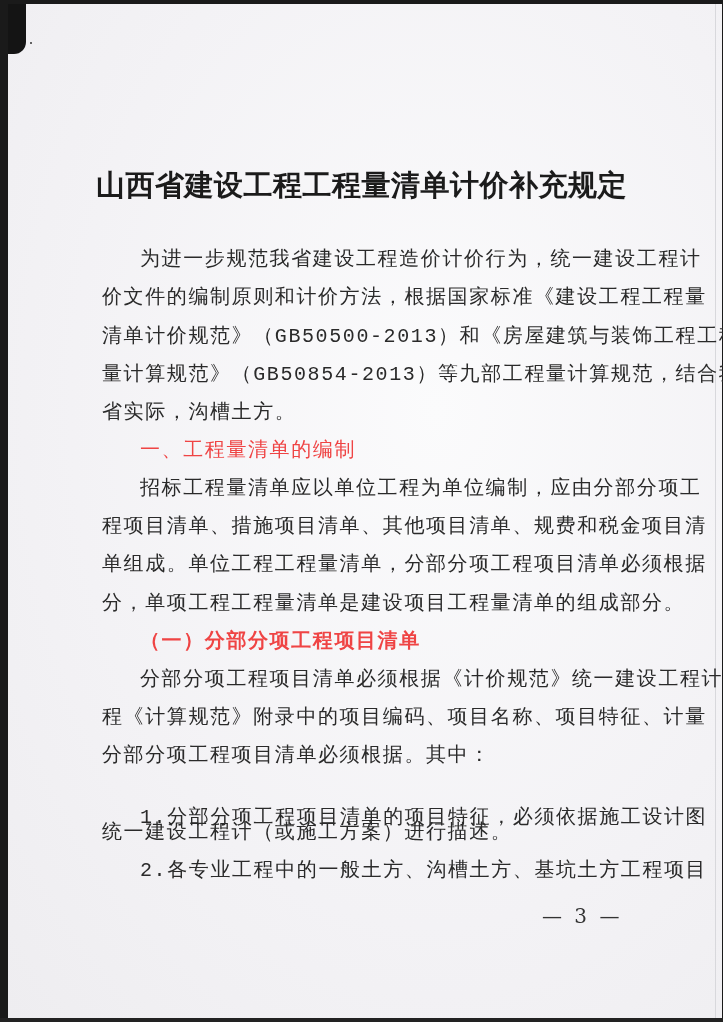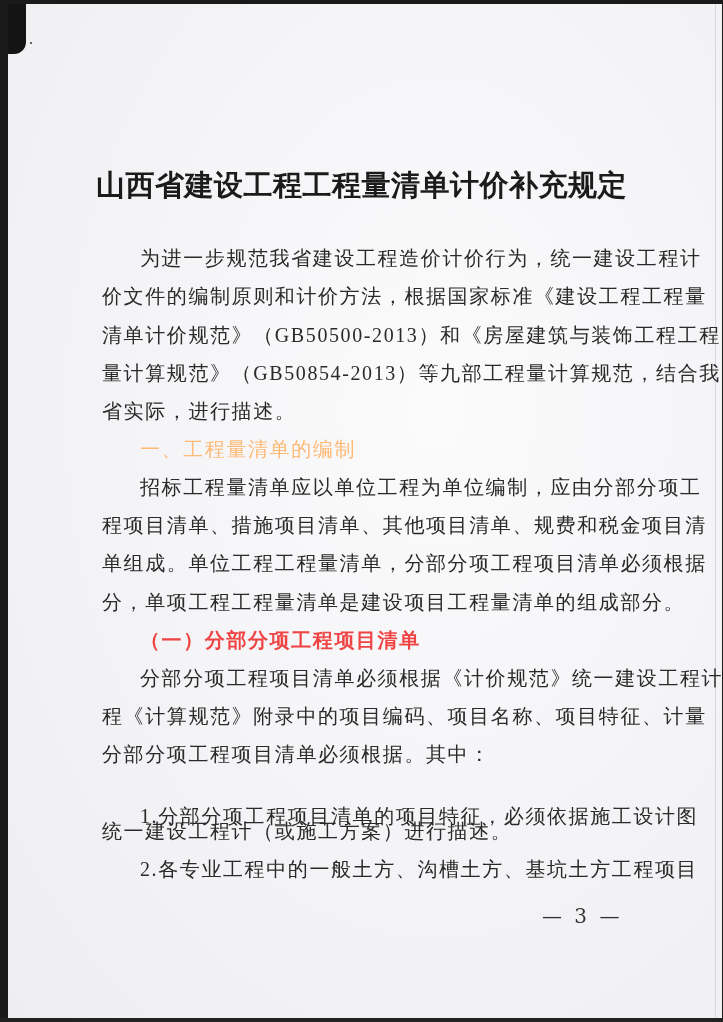--- a/index.html
+++ b/index.html
@@ -22,24 +22,24 @@
     }
     .speck { position: absolute; left: 22px; top: 38px; width: 2px; height: 2px; background: #333; border-radius: 1px; }
     .title {
       position: absolute; left: 0; width: 723px; top: 166px; text-align: center;
       font-size: 29px; font-weight: bold; color: #1b1b1b; letter-spacing: 0.5px;
       font-family: "DejaVu Serif", "Liberation Serif", serif;
     }
     .line {
       position: absolute; left: 102px; font-size: 20px; color: #2a2a2a;
       white-space: nowrap; letter-spacing: 1.6px;
-      font-family: Liberation Serif, serif;
+      font-family: Liberation Mono, monospace;
     }
     .indent { left: 140px; }
-    .heading { font-weight: normal; color: #fdba74; }
+    .heading { font-weight: normal; color: #ef4444; }
     .bold { font-weight: bold; color: #ef4444; }
     .page-number {
       position: absolute; left: 542px; top: 904px; font-size: 20px; color: #333;
       font-family: "DejaVu Serif", "Liberation Serif", serif; letter-spacing: 3px;
     }
     .bottom-edge { position: absolute; left: 0; bottom: 0; width: 723px; height: 4px; background: #222; }
   </style>
 </head>
 <body>
 
@@ -48,21 +48,21 @@
   <div class="right-rule"></div>
   <div class="speck"></div>
 </div>
 
 <div class="title">山西省建设工程工程量清单计价补充规定</div>
 
 <div class="line indent" style="top:245px">为进一步规范我省建设工程造价计价行为，统一建设工程计</div>
 <div class="line" style="top:283px">价文件的编制原则和计价方法，根据国家标准《建设工程工程量</div>
 <div class="line" style="top:322px">清单计价规范》（GB50500-2013）和《房屋建筑与装饰工程工程</div>
 <div class="line" style="top:360px">量计算规范》（GB50854-2013）等九部工程量计算规范，结合我</div>
-<div class="line" style="top:398px">省实际，进行描述。</div>
+<div class="line" style="top:398px">省实际，沟槽土方。</div>
 <div class="line indent heading" style="top:436px">一、工程量清单的编制</div>
 <div class="line indent" style="top:474px">招标工程量清单应以单位工程为单位编制，应由分部分项工</div>
 <div class="line" style="top:512px">程项目清单、措施项目清单、其他项目清单、规费和税金项目清</div>
 <div class="line" style="top:550px">单组成。单位工程工程量清单，分部分项工程项目清单必须根据</div>
 <div class="line" style="top:589px">分，单项工程工程量清单是建设项目工程量清单的组成部分。</div>
 <div class="line indent bold" style="top:627px">（一）分部分项工程项目清单</div>
 <div class="line indent" style="top:665px">分部分项工程项目清单必须根据《计价规范》统一建设工程计</div>
 <div class="line" style="top:703px">程《计算规范》附录中的项目编码、项目名称、项目特征、计量</div>
 <div class="line" style="top:741px">分部分项工程项目清单必须根据。其中：</div>
 <div class="line indent" style="top:803px">1.分部分项工程项目清单的项目特征，必须依据施工设计图</div>

